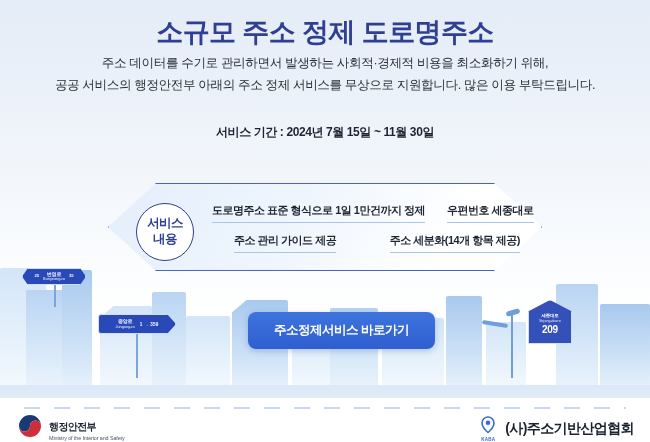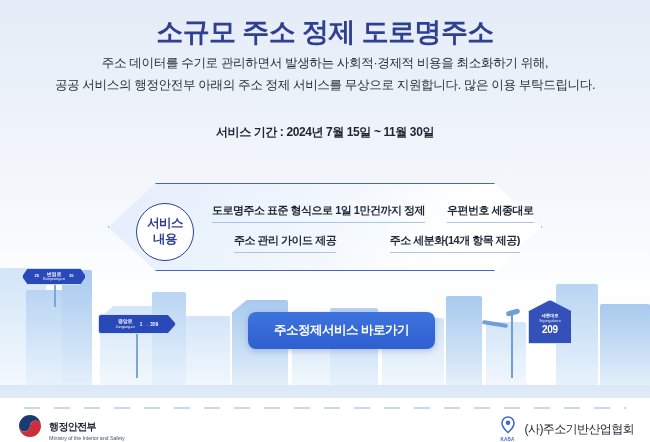--- a/index.html
+++ b/index.html
@@ -317,22 +317,22 @@
     letter-spacing: -0.6px;
     line-height: 1.15;
   }
   .gov-sub {
     font-size: 5.4px;
     color: #49566b;
     letter-spacing: -0.1px;
     margin-top: 1px;
   }
   .kaba-name {
-    font-size: 12px;
-    font-weight: normal;
+    font-size: 14px;
+    font-weight: bold;
     color: #1b2330;
     letter-spacing: -0.6px;
   }
   .kaba-logo { position: relative; width: 22px; height: 26px; }
   .kaba-label {
     position: absolute;
     left: 0; bottom: 0;
     width: 22px;
     text-align: center;
     font-size: 4.6px;

